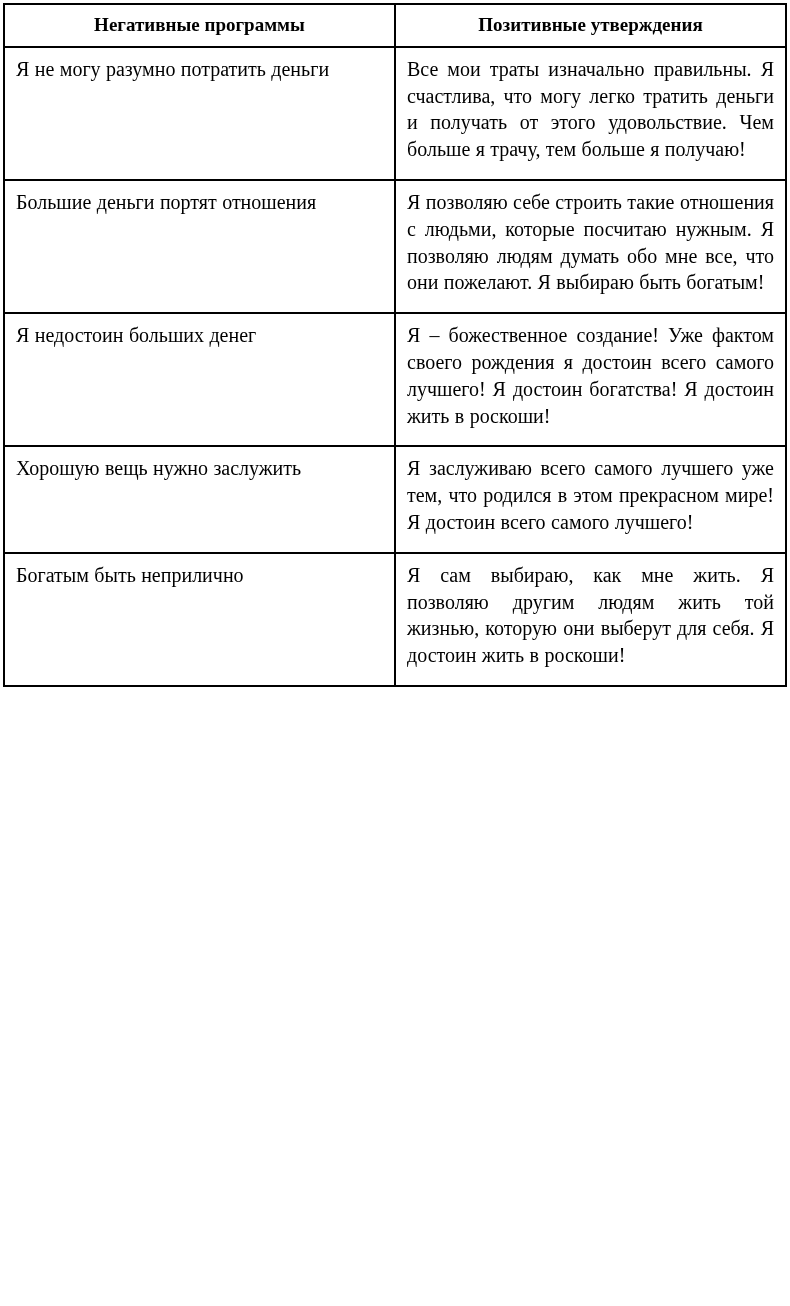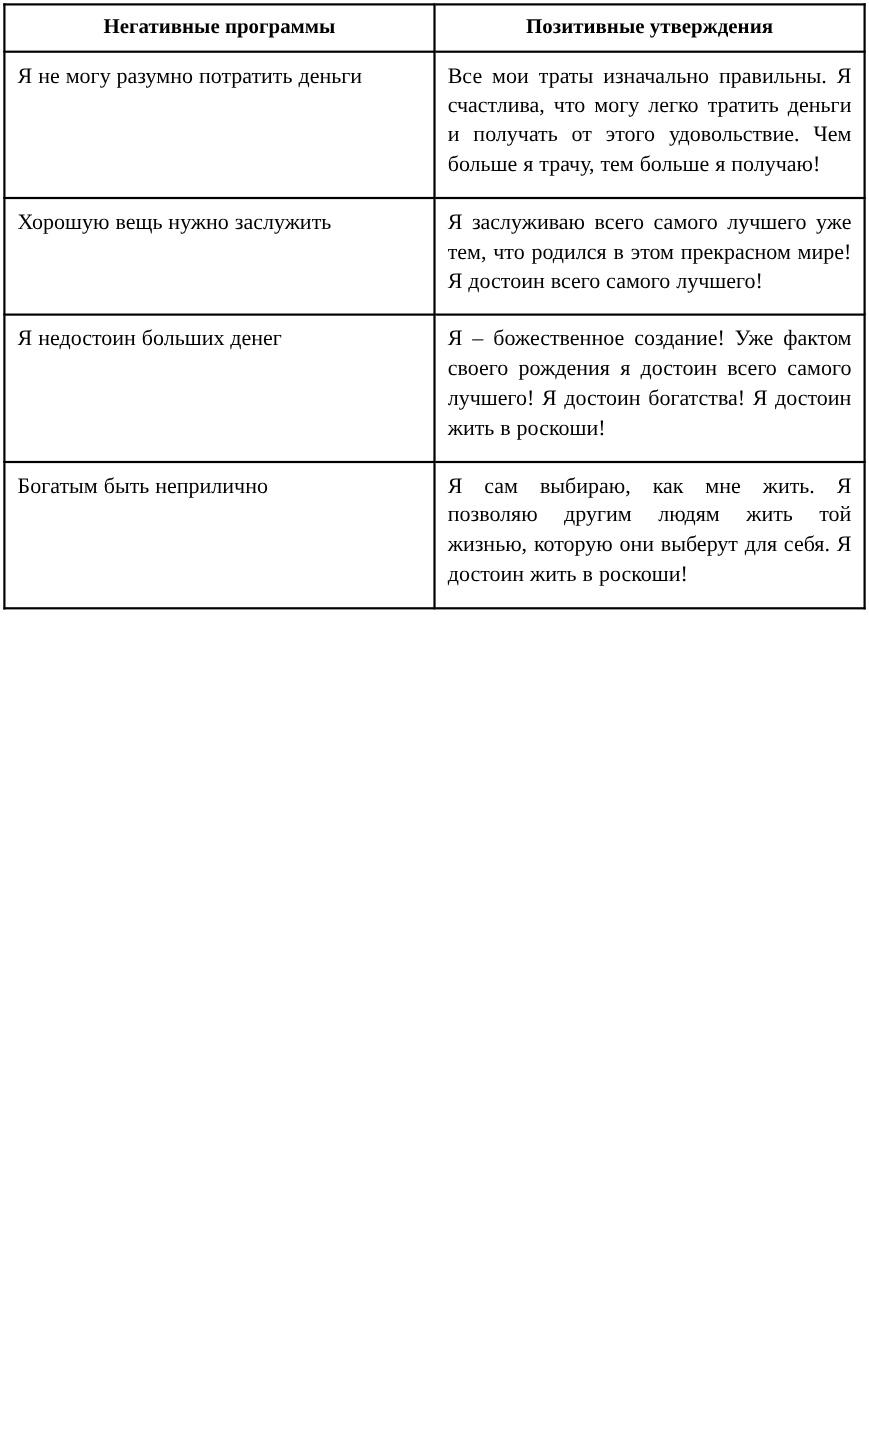--- a/index.html
+++ b/index.html
@@ -62,26 +62,30 @@
         <th>Негативные программы</th>
         <th>Позитивные утверждения</th>
       </tr>
     </thead>
     <tbody>
       <tr>
         <td>Я не могу разумно потратить деньги</td>
         <td>Все мои траты изначально правильны. Я счастлива, что могу легко тратить деньги и получать от этого удовольствие. Чем больше я трачу, тем больше я получаю!</td>
       </tr>
       <tr>
-        <td>Хорошую вещь нужно заслужить</td>
-        <td>Я заслуживаю всего самого лучшего уже тем, что родился в этом прекрасном мире! Я достоин всего самого лучшего!</td>
+        <td>Большие деньги портят отношения</td>
+        <td>Я позволяю себе строить такие отношения с людьми, которые посчитаю нужным. Я позволяю людям думать обо мне все, что они пожелают. Я выбираю быть богатым!</td>
       </tr>
       <tr>
         <td>Я недостоин больших денег</td>
         <td>Я – божественное создание! Уже фактом своего рождения я достоин всего самого лучшего! Я достоин богатства! Я достоин жить в роскоши!</td>
+      </tr>
+      <tr>
+        <td>Хорошую вещь нужно заслужить</td>
+        <td>Я заслуживаю всего самого лучшего уже тем, что родился в этом прекрасном мире! Я достоин всего самого лучшего!</td>
       </tr>
       <tr>
         <td>Богатым быть неприлично</td>
         <td>Я сам выбираю, как мне жить. Я позволяю другим людям жить той жизнью, которую они выберут для себя. Я достоин жить в роскоши!</td>
       </tr>
     </tbody>
   </table>
 </div>
 
 </body></html>

